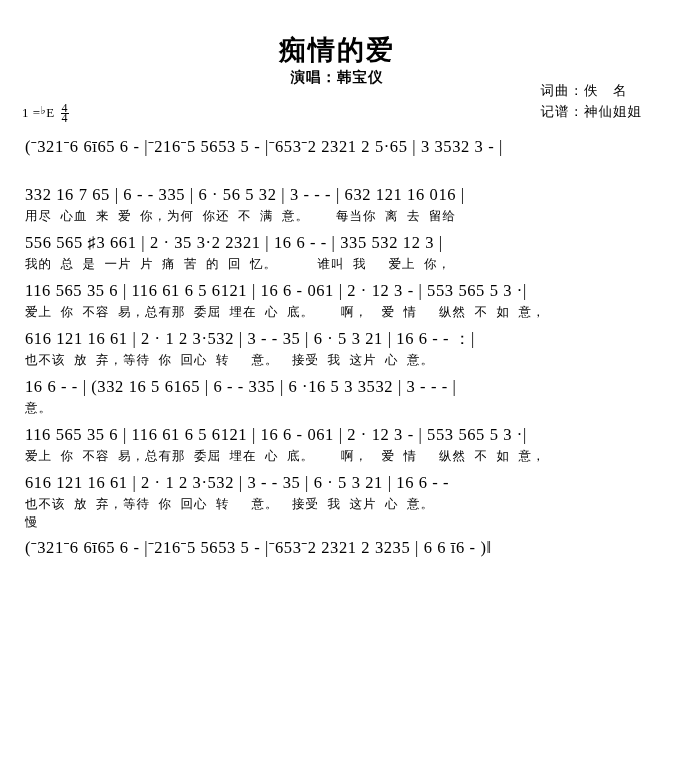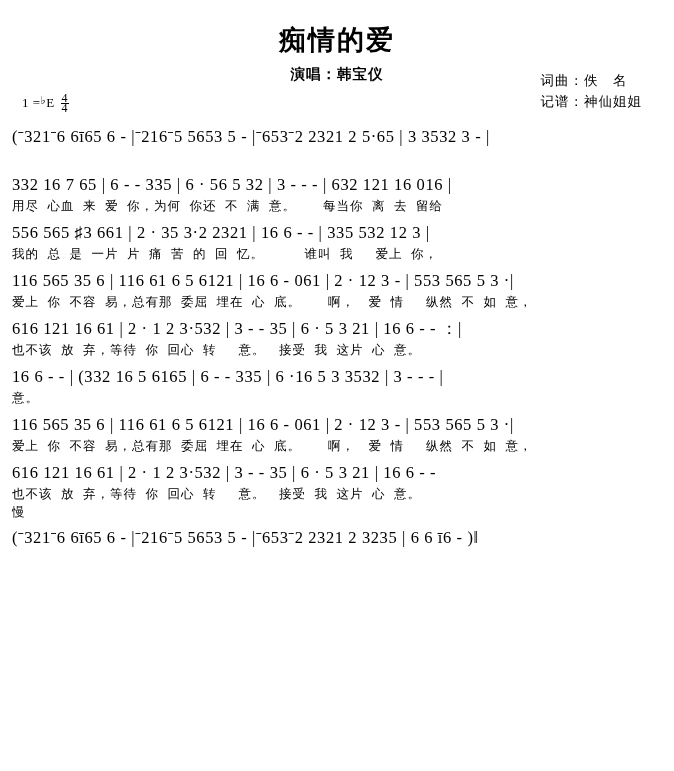--- a/index.html
+++ b/index.html
@@ -20,27 +20,26 @@
     width: 674px;
     height: 771px;
   }
   
   .title {
     text-align: center;
     font-family: "Liberation Serif", serif;
     font-size: 27px;
     font-weight: bold;
     letter-spacing: 2px;
-    margin-top: 22px;
+    margin-top: 32px;
   }
   .singer {
     text-align: center;
     font-size: 14.5px;
     font-weight: bold;
-    margin-top: 7px;
     letter-spacing: 1px;
   }
   .credits {
     position: absolute;
     right: 32px;
     top: 48px;
     font-size: 13.5px;
     line-height: 21px;
     text-align: left;
     letter-spacing: 1px;
@@ -70,20 +69,21 @@
   .music {
     position: absolute;
     left: 0;
     top: 100px;
     width: 674px;
   }
   .sys {
     position: relative;
     padding: 0 18px 0 12px;
     margin-bottom: 1px;
+    margin-left: 13px;
   }
   .notes {
     font-family: "Liberation Serif", serif;
     font-size: 16.5px;
     letter-spacing: 0.6px;
     white-space: nowrap;
     line-height: 30px;
     height: 30px;
   }
   .lyrics {

